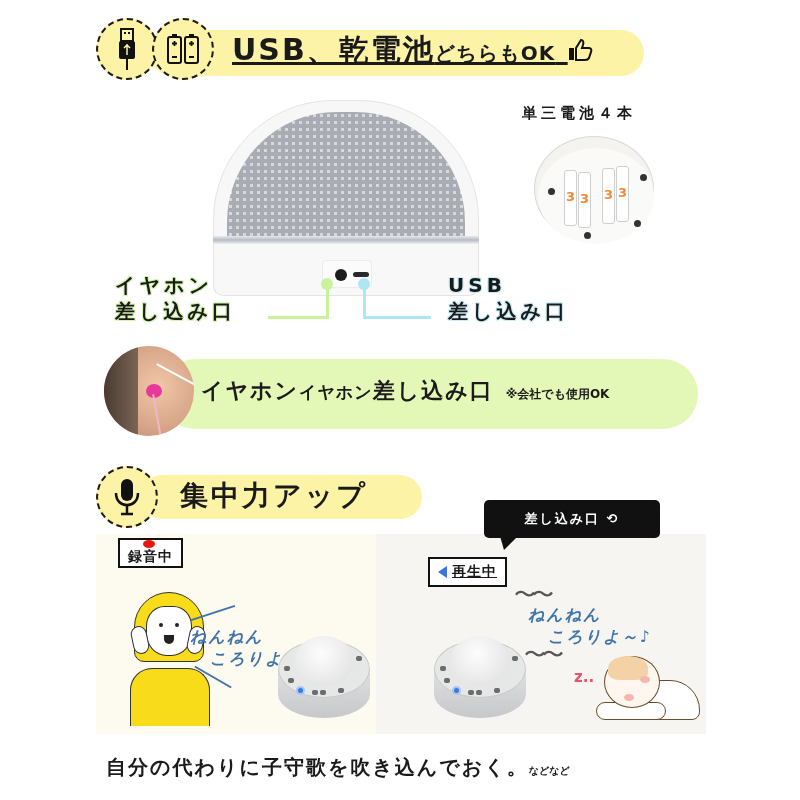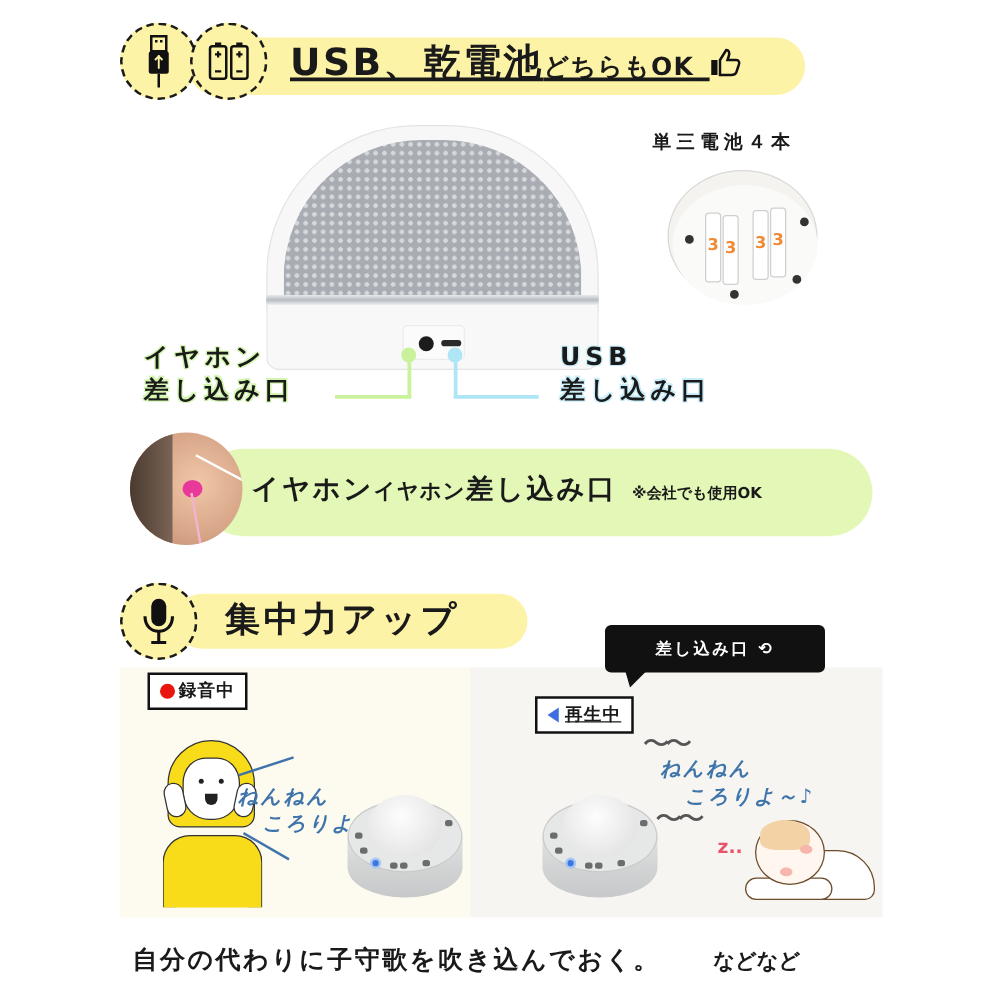--- a/index.html
+++ b/index.html
@@ -111,21 +111,21 @@
     .b-blanket { position: absolute; left: 40px; top: 30px; width: 70px; height: 40px; border-radius: 30px 30px 8px 8px; background: #fff; border: 1.5px solid #6b4b2a; }
     .b-pillow { position: absolute; left: 6px; top: 52px; width: 70px; height: 18px; border-radius: 10px; background: #fff; border: 1.5px solid #6b4b2a; }
     .b-head { position: absolute; left: 14px; top: 6px; width: 56px; height: 52px; border-radius: 50%; background: #fff7ef; border: 1.5px solid #6b4b2a; }
     .b-hair { position: absolute; left: 18px; top: 6px; width: 40px; height: 24px; border-radius: 50% 50% 30% 30%; background: #f3d2a6; }
     .b-cheek { position: absolute; width: 10px; height: 7px; border-radius: 50%; background: #f6b6ae; }
     .zz { position: absolute; left: 574px; top: 668px; font-size: 15px; font-weight: bold; color: #e8546a; }
     .wave { position: absolute; font-size: 22px; color: #555; letter-spacing: -4px; }
 
     
     .footer { position: absolute; left: 106px; top: 754px; font-size: 20px; font-weight: bold; letter-spacing: 2px; white-space: nowrap; }
-    .footer .small { font-size: 17px; letter-spacing: 0; margin-left: 42px; }
+    .footer .small { font-size: 10px; letter-spacing: 0; }
   </style>
 </head>
 <body>
 
 <div class="pill-yellow" style="left:150px; top:30px; width:494px; height:46px;"></div>
 
 <div class="dashed-circle" style="left:96px; top:18px;">
   <svg width="26" height="44" viewBox="0 0 26 44">
     <rect x="7" y="2" width="12" height="12" fill="none" stroke="#111" stroke-width="2"></rect>
     <rect x="10" y="5" width="2" height="2" fill="#111"></rect>
@@ -216,21 +216,21 @@
   </svg>
 </div>
 <div class="h2-title">集中力アップ</div>
 
 <div class="panel-left"></div>
 <div class="panel-right"></div>
 
 <div class="repeat-bubble">差し込み口 ⟲</div>
 <div class="repeat-tail"></div>
 
-<div class="status-box" style="left:118px; top:538px;">
+<div class="status-box" style="left:118px; top:538px;flex-direction:column;">
   <span class="rec-dot"></span>
   <span>録音中</span>
 </div>
 <div class="status-box" style="left:428px; top:557px;text-decoration:underline;">
   <span class="play-tri"></span>
   <span>再生中</span>
 </div>
 
 <div class="woman">
   <div class="w-hair"></div>

